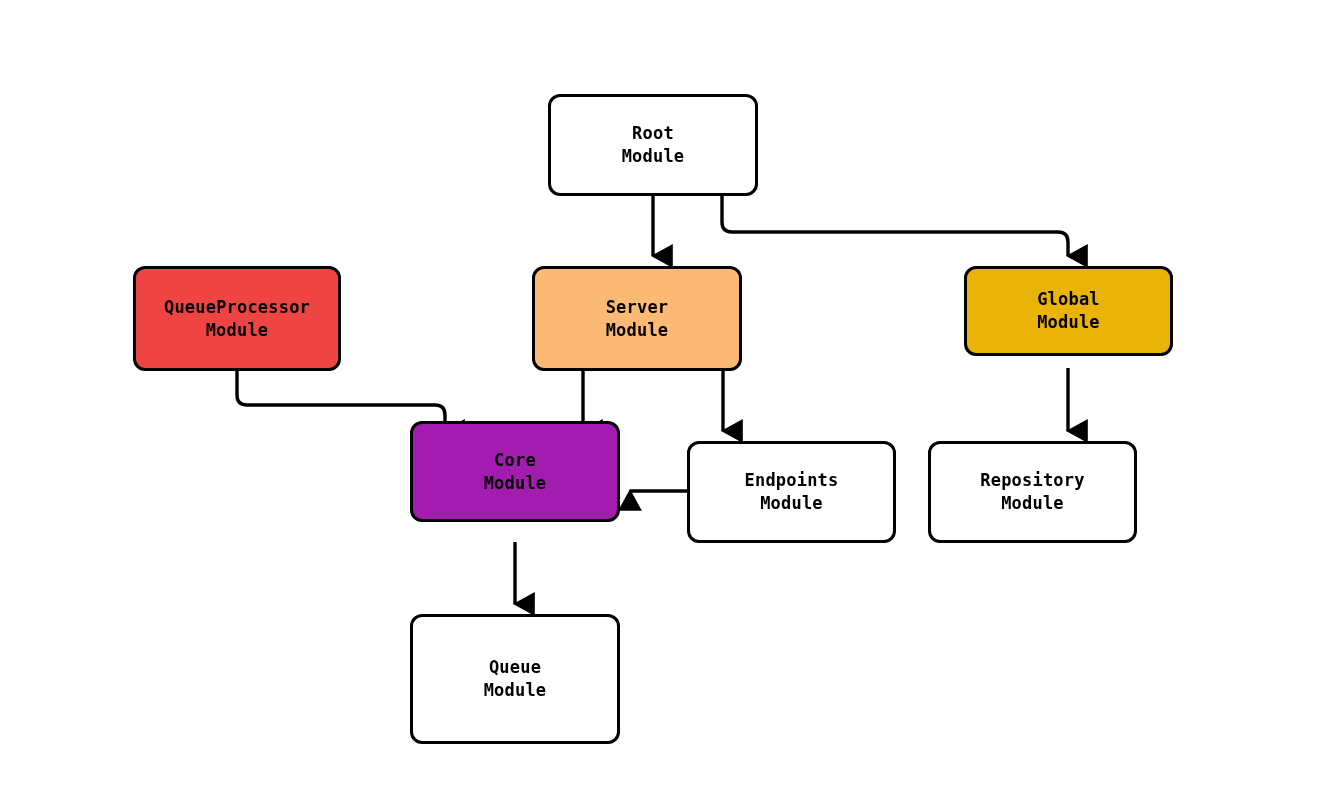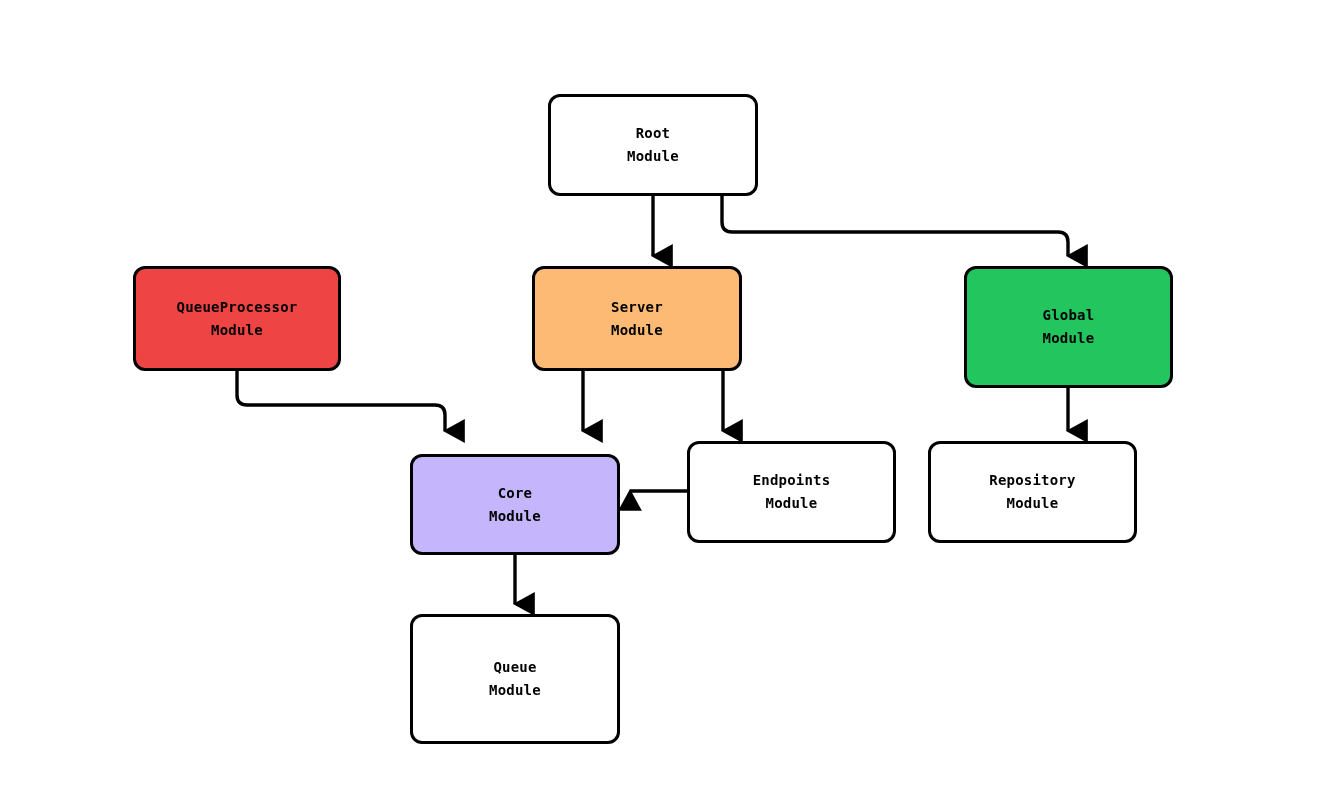--- a/index.html
+++ b/index.html
@@ -30,21 +30,21 @@
     background: #ffffff;
     border: 3px solid #000000;
     border-radius: 12px;
     display: flex;
     align-items: center;
     justify-content: center;
     z-index: 2;
   }
   .node-label {
     font-family: "DejaVu Sans Mono", "Liberation Mono", monospace;
-    font-size: 14px;
+    font-size: 17px;
     line-height: 23px;
     font-weight: 600;
     color: #000000;
     text-align: center;
     white-space: pre;
     letter-spacing: 0.2px;
     user-select: none;
   }
 </style>
 </head>
@@ -76,25 +76,25 @@
 Module</div>
       </div>
       <div class="node" style="left: 133px; top: 266px; width: 208px; height: 105px; background: #ef4444; border-color: rgb(0, 0, 0);">
         <div class="node-label">QueueProcessor
 Module</div>
       </div>
       <div class="node" style="left: 532px; top: 266px; width: 210px; height: 105px; background: #fdba74; border-color: rgb(0, 0, 0);">
         <div class="node-label">Server
 Module</div>
       </div>
-      <div class="node" style="left: 964px; top: 266px; width: 209px; height: 122px; background: #22c55e; border-color: rgb(0, 0, 0);">
+      <div class="node" style="left: 964px; top: 266px; width: 209px; height: 90px; background: #eab308; border-color: rgb(0, 0, 0);">
         <div class="node-label">Global
 Module</div>
       </div>
-      <div class="node" style="left: 410px; top: 454px; width: 210px; height: 101px; background: #c4b5fd; border-color: rgb(0, 0, 0);">
+      <div class="node" style="left: 410px; top: 421px; width: 210px; height: 101px; background: #a21caf; border-color: rgb(0, 0, 0);">
         <div class="node-label">Core
 Module</div>
       </div>
       <div class="node" style="left: 687px; top: 441px; width: 209px; height: 102px; background: rgb(255, 255, 255); border-color: rgb(0, 0, 0);">
         <div class="node-label">Endpoints
 Module</div>
       </div>
       <div class="node" style="left: 928px; top: 441px; width: 209px; height: 102px; background: rgb(255, 255, 255); border-color: rgb(0, 0, 0);">
         <div class="node-label">Repository
 Module</div>

